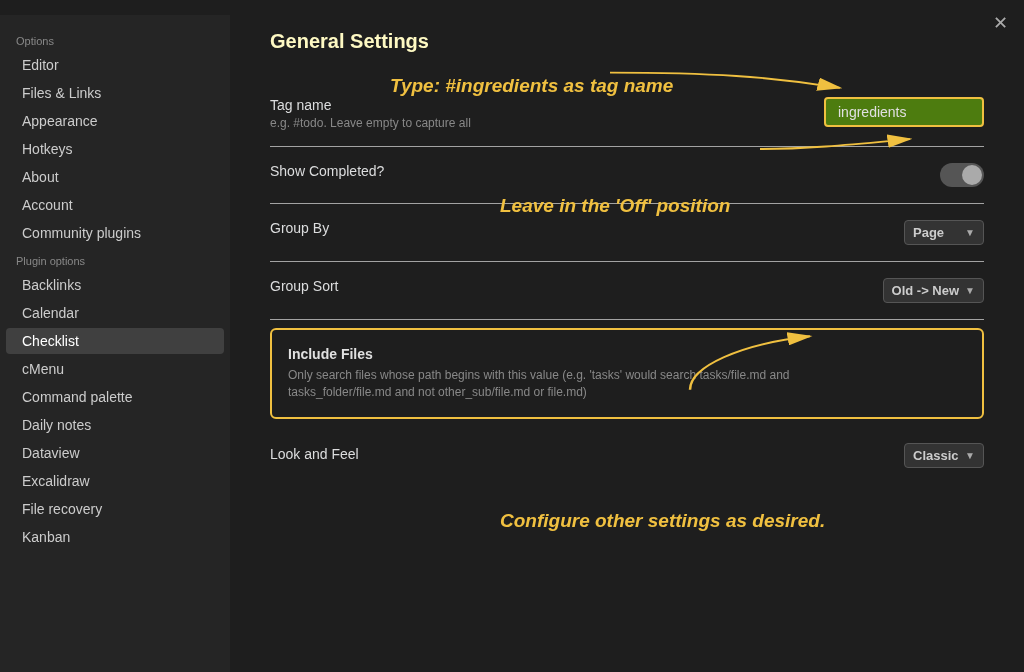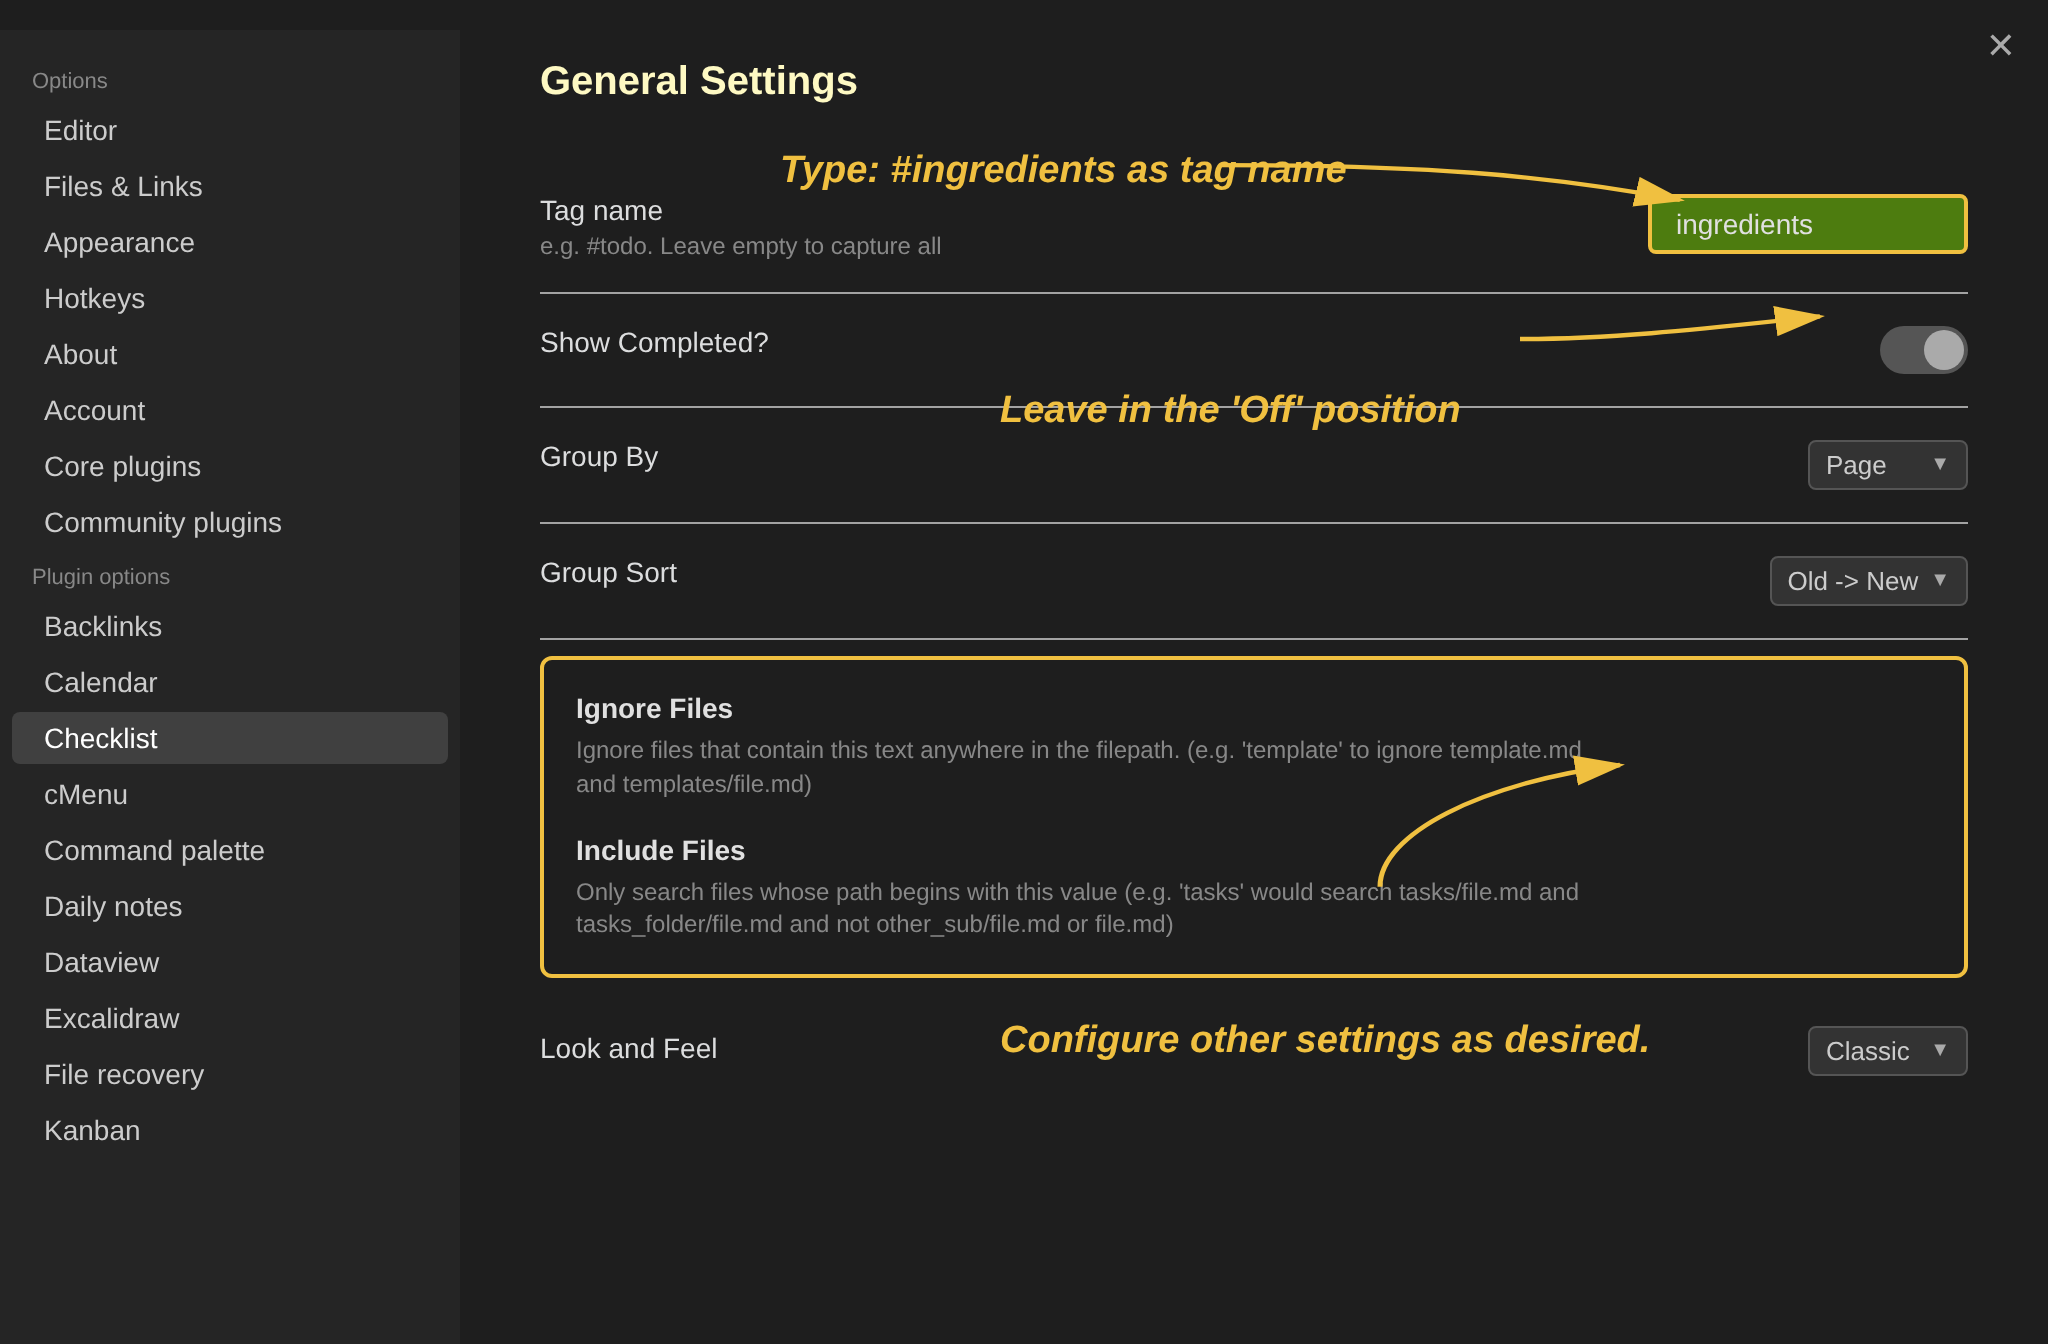--- a/index.html
+++ b/index.html
@@ -141,20 +141,21 @@
       border-radius: 4px;
       color: #ccc;
       font-size: 13px;
       padding: 4px 8px;
       cursor: pointer;
       display: flex;
       align-items: center;
       gap: 6px;
       min-width: 80px;
       justify-content: space-between;
+      font-weight: bold;
     }
     .dropdown-arrow {
       font-size: 10px;
       color: #aaa;
     }
     
     .files-box {
       border: 2px solid #f0c040;
       border-radius: 6px;
       padding: 16px;
@@ -230,21 +231,20 @@
 <div class="app-container">
 
   <div class="sidebar">
     <div class="sidebar-section-label">Options</div>
     <div class="sidebar-item">Editor</div>
     <div class="sidebar-item">Files &amp; Links</div>
     <div class="sidebar-item">Appearance</div>
     <div class="sidebar-item">Hotkeys</div>
     <div class="sidebar-item">About</div>
     <div class="sidebar-item">Account</div>
-    <div class="sidebar-item">Core plugins</div>
     <div class="sidebar-item">Community plugins</div>
 
     <div class="sidebar-section-label">Plugin options</div>
     <div class="sidebar-item">Backlinks</div>
     <div class="sidebar-item">Calendar</div>
     <div class="sidebar-item active">Checklist</div>
     <div class="sidebar-item">cMenu</div>
     <div class="sidebar-item">Command palette</div>
     <div class="sidebar-item">Daily notes</div>
     <div class="sidebar-item">Dataview</div>
@@ -298,24 +298,20 @@
         <div class="setting-control">
           <div class="dropdown">
             <span>Old -&gt; New</span>
             <span class="dropdown-arrow">▼</span>
           </div>
         </div>
       </div>
 
       <div class="files-box">
         <div class="files-section">
-          <div class="files-title">Ignore Files</div>
-          <div class="files-desc">Ignore files that contain this text anywhere in the filepath. (e.g. 'template' to ignore template.md and templates/file.md)</div>
-        </div>
-        <div class="files-section">
           <div class="files-title">Include Files</div>
           <div class="files-desc">Only search files whose path begins with this value (e.g. 'tasks' would search tasks/file.md and tasks_folder/file.md and not other_sub/file.md or file.md)</div>
         </div>
       </div>
 
       <div class="look-feel-row">
         <div class="setting-label">Look and Feel</div>
         <div class="dropdown">
           <span>Classic</span>
           <span class="dropdown-arrow">▼</span>

